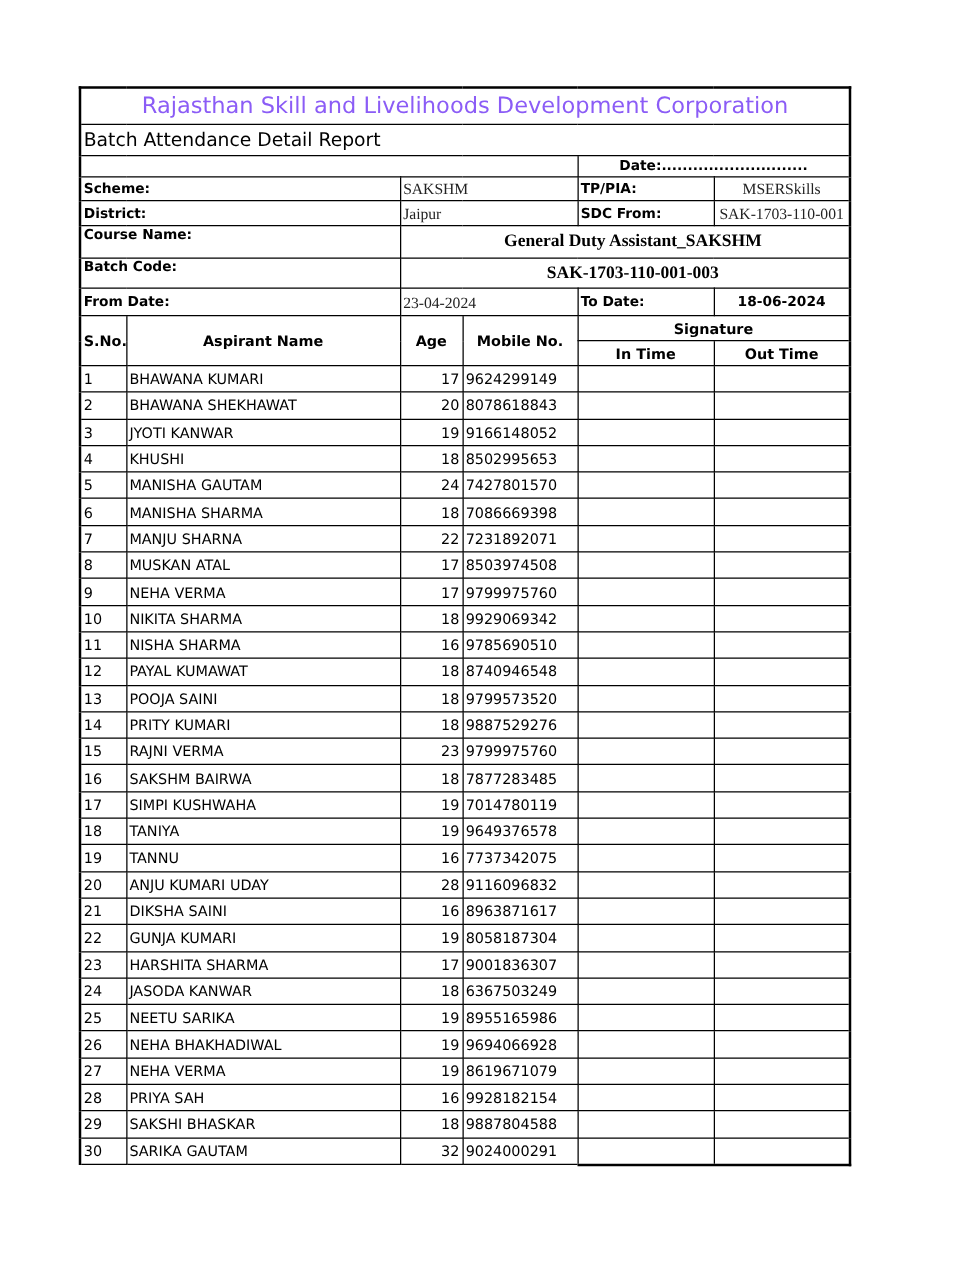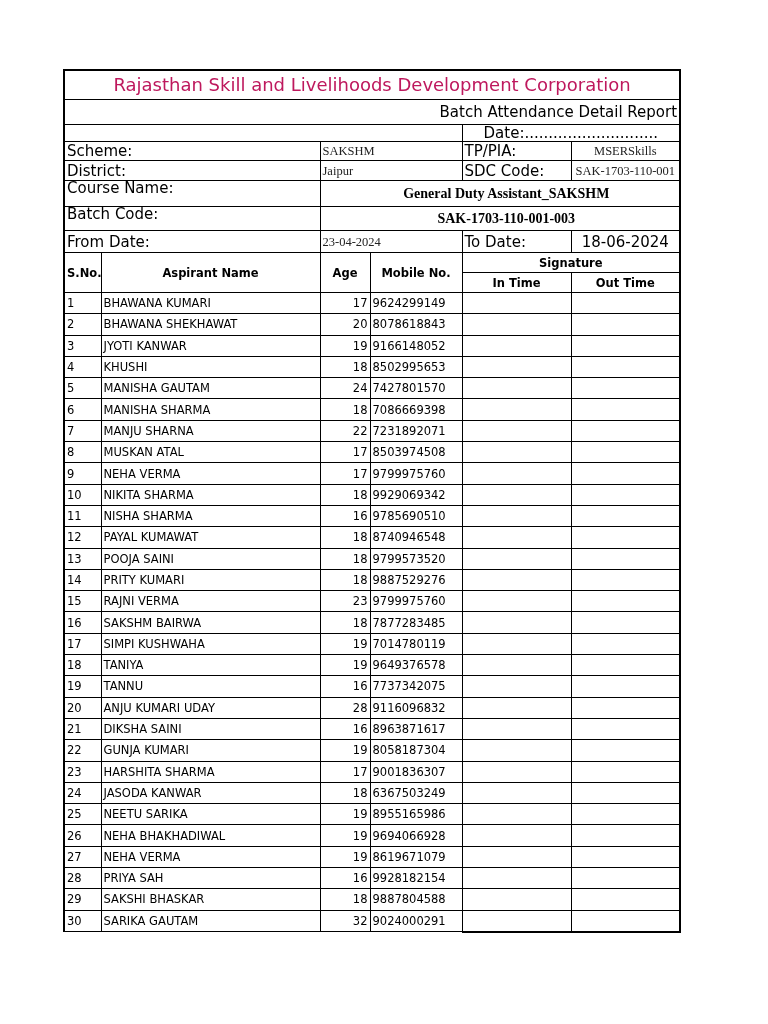--- a/index.html
+++ b/index.html
@@ -1,22 +1,22 @@
 <!DOCTYPE html>
 <html><head>
 <meta charset="utf-8">
 <style>
   html, body { margin:0; padding:0; background:#ffffff; }
   body { width:768px; height:1024px; position:relative; overflow:hidden; font-family:"DejaVu Sans", sans-serif; color:#000; }
   .sheet { position:absolute; left:63px; top:69px; width:616px; }
   table { border-collapse:collapse; width:616px; table-layout:fixed; }
   td { border:1px solid #000; padding:0 2px; font-size:11.5px; line-height:14px; overflow:hidden; white-space:nowrap; }
-  .title td { height:28px; text-align:center; font-size:18px; color:#be185d; font-weight:normal; border-top:2px solid #000; }
-  .subtitle td { height:24px; text-align:right; font-size:15px; }
-  .lbl { font-weight:normal; font-size:15px; }
+  .title td { height:28px; text-align:center; font-size:18px; color:#8b5cf6; font-weight:normal; border-top:2px solid #000; }
+  .subtitle td { height:24px; text-align:left; font-size:15px; }
+  .lbl { font-weight:bold; font-size:11px; }
   .serif { font-family:"Liberation Serif", serif; font-size:12.5px; color:#222; }
   .serifb { font-family:"Liberation Serif", serif; font-weight:bold; font-size:14px; text-align:center;padding-left:15px; }
   .hdr td { font-weight:bold; text-align:center; }
   .row td { height:20.3px; font-size:11.5px; }
   .num { text-align:right; }
   .left2 { border-left:2px solid #000; }
   .right2 { border-right:2px solid #000;text-align:center; }
   .bottom2 td.sig { border-bottom:2px solid #000; }
 </style>
 </head>
@@ -45,21 +45,21 @@
   </tr>
   <tr style="height:19px">
     <td colspan="2" class="lbl left2">Scheme:</td>
     <td colspan="2" class="serif">SAKSHM</td>
     <td class="lbl">TP/PIA:</td>
     <td class="serif right2">MSERSkills</td>
   </tr>
   <tr style="height:20px">
     <td colspan="2" class="lbl left2">District:</td>
     <td colspan="2" class="serif">Jaipur</td>
-    <td class="lbl">SDC Code:</td>
+    <td class="lbl">SDC From:</td>
     <td class="serif right2">SAK-1703-110-001</td>
   </tr>
   <tr style="height:26px">
     <td colspan="2" class="lbl left2" style="vertical-align:top">Course Name:</td>
     <td colspan="4" class="serifb right2">General Duty Assistant_SAKSHM</td>
   </tr>
   <tr style="height:24px">
     <td colspan="2" class="lbl left2" style="vertical-align:top">Batch Code:</td>
     <td colspan="4" class="serifb right2">SAK-1703-110-001-003</td>
   </tr>

